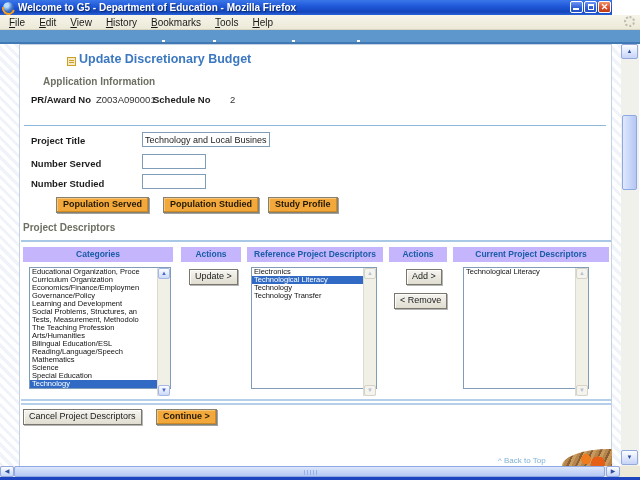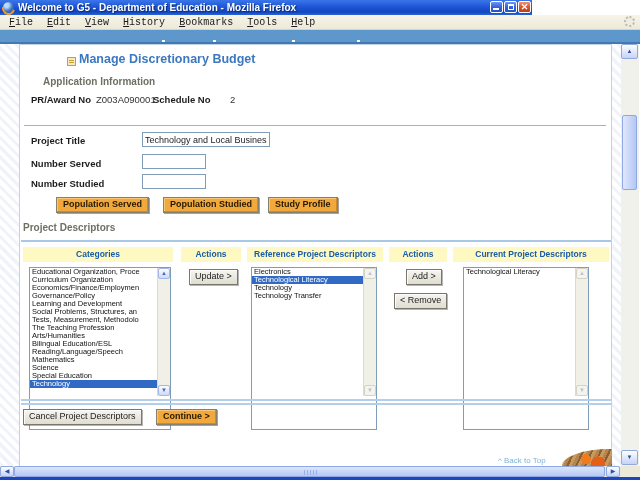--- a/index.html
+++ b/index.html
@@ -1,21 +1,21 @@
 <!DOCTYPE html>
 <html><head>
 <meta charset="utf-8">
 <style>
   * { margin:0; padding:0; box-sizing:border-box; }
   html,body { width:640px; height:480px; }
   body { font-family:"Liberation Sans", sans-serif; background:#fff; }
   .window { position:relative; width:640px; height:480px; overflow:hidden; background:#fff; }
 
   
-  .titlebar { position:absolute; left:0; top:0; width:532px; height:15px;
+  .titlebar { position:absolute; left:0; top:0; width:612px; height:15px;
     background:linear-gradient(180deg,#3a76e8 0%,#1e56d8 45%,#1446bc 80%,#2a63d8 100%);
     display:flex; align-items:center; padding-left:3px; }
   .ff-icon { position:relative; width:11px; height:11px; border-radius:50%; flex:0 0 11px;
     background:radial-gradient(circle at 32% 30%, #b9dcff 0 2px, #3d74c8 55%, #1c4a94 100%); }
   .ff-icon::after { content:""; position:absolute; left:-1px; top:0; width:9px; height:9px;
     border-radius:50%; border:2px solid transparent; border-bottom-color:#f49c20; border-left-color:#f49c20;
     transform:rotate(-30deg); }
   .titletext { color:#fff; font-size:10px; font-weight:bold; margin-left:4px;
     text-shadow:1px 1px 1px #0a2a6e; white-space:nowrap; }
   .winbtns { position:absolute; right:1px; top:1px; display:flex; gap:1px; }
@@ -23,21 +23,21 @@
     background:linear-gradient(180deg,#6e96f4 0%,#3260d8 55%,#2450c4 100%);
     position:relative; cursor:pointer; }
   .winbtn.close { background:linear-gradient(180deg,#f0926c 0%,#dd4f2a 55%,#c03a18 100%);
     color:#fff; font-size:9px; font-weight:bold; line-height:10px; text-align:center; }
   .glyph-min { position:absolute; left:2px; bottom:2px; width:6px; height:2px; background:#fff; }
   .glyph-max { position:absolute; left:3px; top:2px; width:6px; height:6px; border:1px solid #fff; border-top-width:2px; }
 
   
   .menubar { position:absolute; left:0; top:15px; width:640px; height:15px;
     background:linear-gradient(180deg,#f7f5ea 0%,#ece9d8 100%); border-bottom:1px solid #d8d4c0;
-    display:flex; align-items:center; padding-left:4px;font-family:Liberation Mono, monospace; }
+    display:flex; align-items:center; padding-left:4px; }
   .menu-item { font-size:10px; color:#1a1a1a; padding:1px 5px; margin-right:4px; white-space:nowrap; }
   .menu-item::first-letter { text-decoration:underline; }
   .throbber { position:absolute; right:5px; top:1px; width:11px; height:11px; border-radius:50%;
     border:2px dotted #bdbaac; background:#efece0; }
 
   
   .navband { position:absolute; left:0; top:30px; width:640px; height:14px;
     background:#5e97cb; border-bottom:2px solid #4179b5; }
   .nav-remnant { position:absolute; top:10px; width:3px; height:2px; background:#fff; }
 
@@ -72,24 +72,24 @@
 
   .btn-orange { position:absolute; height:16px; background:#f3a83c; border:1px solid #84826f;
     box-shadow:1px 1px 0 rgba(70,70,70,.5), inset -1px -1px 0 #cf8a24, inset 1px 1px 0 #f8c678;
     font-family:"Liberation Sans",sans-serif; font-size:9px; font-weight:bold; color:#241a04;
     text-align:center; line-height:13px; padding:0 6px; white-space:nowrap; cursor:pointer; }
   .btn-gray { position:absolute; height:16px; background:linear-gradient(180deg,#f6f5f0 0%,#e0ddd0 100%);
     border:1px solid #7a786e; box-shadow:1px 1px 0 rgba(90,90,90,.45), inset 1px 1px 0 #fdfcf8;
     font-family:"Liberation Sans",sans-serif; font-size:9px; color:#1c1c1c; text-align:center;
     line-height:13px; padding:0 5px; white-space:nowrap; cursor:pointer; }
 
-  .hdr-cell { position:absolute; top:202px; height:15px; background:#fef9c3; color:#1b5ca8;
+  .hdr-cell { position:absolute; top:202px; height:15px; background:#c4b5fd; color:#1b5ca8;
     font-size:8.5px; font-weight:bold; text-align:center; line-height:15px; white-space:nowrap; overflow:hidden; }
 
-  .listbox { position:absolute; top:222px; height:163px; background:#fff; border:1px solid #7f9db9;
+  .listbox { position:absolute; top:222px; height:122px; background:#fff; border:1px solid #7f9db9;
     overflow:hidden; padding-right:13px; }
   .lb-item { font-size:7.5px; line-height:8px; height:8px; padding-left:2px; color:#111;
     white-space:nowrap; overflow:hidden; }
   .lb-item.selected { background:#316ac5; color:#fff; }
   .lb-scroll { position:absolute; right:0; top:0; bottom:0; width:13px; background:#f1f0e7;
     border-left:1px solid #dcdace; }
   .lb-arrow { position:absolute; left:0; width:12px; height:11px; border-radius:2px;
     background:linear-gradient(180deg,#fbfdff,#ccd8f6); border:1px solid #a5b7e6;
     font-size:6px; line-height:9px; text-align:center; color:#4a66c8; cursor:pointer; }
   .lb-arrow.up { top:0; }
@@ -157,21 +157,21 @@
     <span class="nav-remnant" style="left:292px;"></span>
     <span class="nav-remnant" style="left:357px;"></span>
   </div>
 
   <div class="hatch left"></div>
   <div class="hatch right"></div>
 
   <div class="page">
 
     <span class="page-heading-icon"></span>
-    <div class="page-heading">Manage Discretionary Budget</div>
+    <div class="page-heading">Update Discretionary Budget</div>
 
     <div class="section-label" style="left:11px; top:31px;margin-left:12px;">Application Information</div>
 
     <div class="inforow" style="top:49px;">
       <span class="lbl">PR/Award No</span>
       <span>Z003A090001</span>
       <span class="lbl">Schedule No</span>
       <span>2</span>
       <span></span>
         <span></span>

